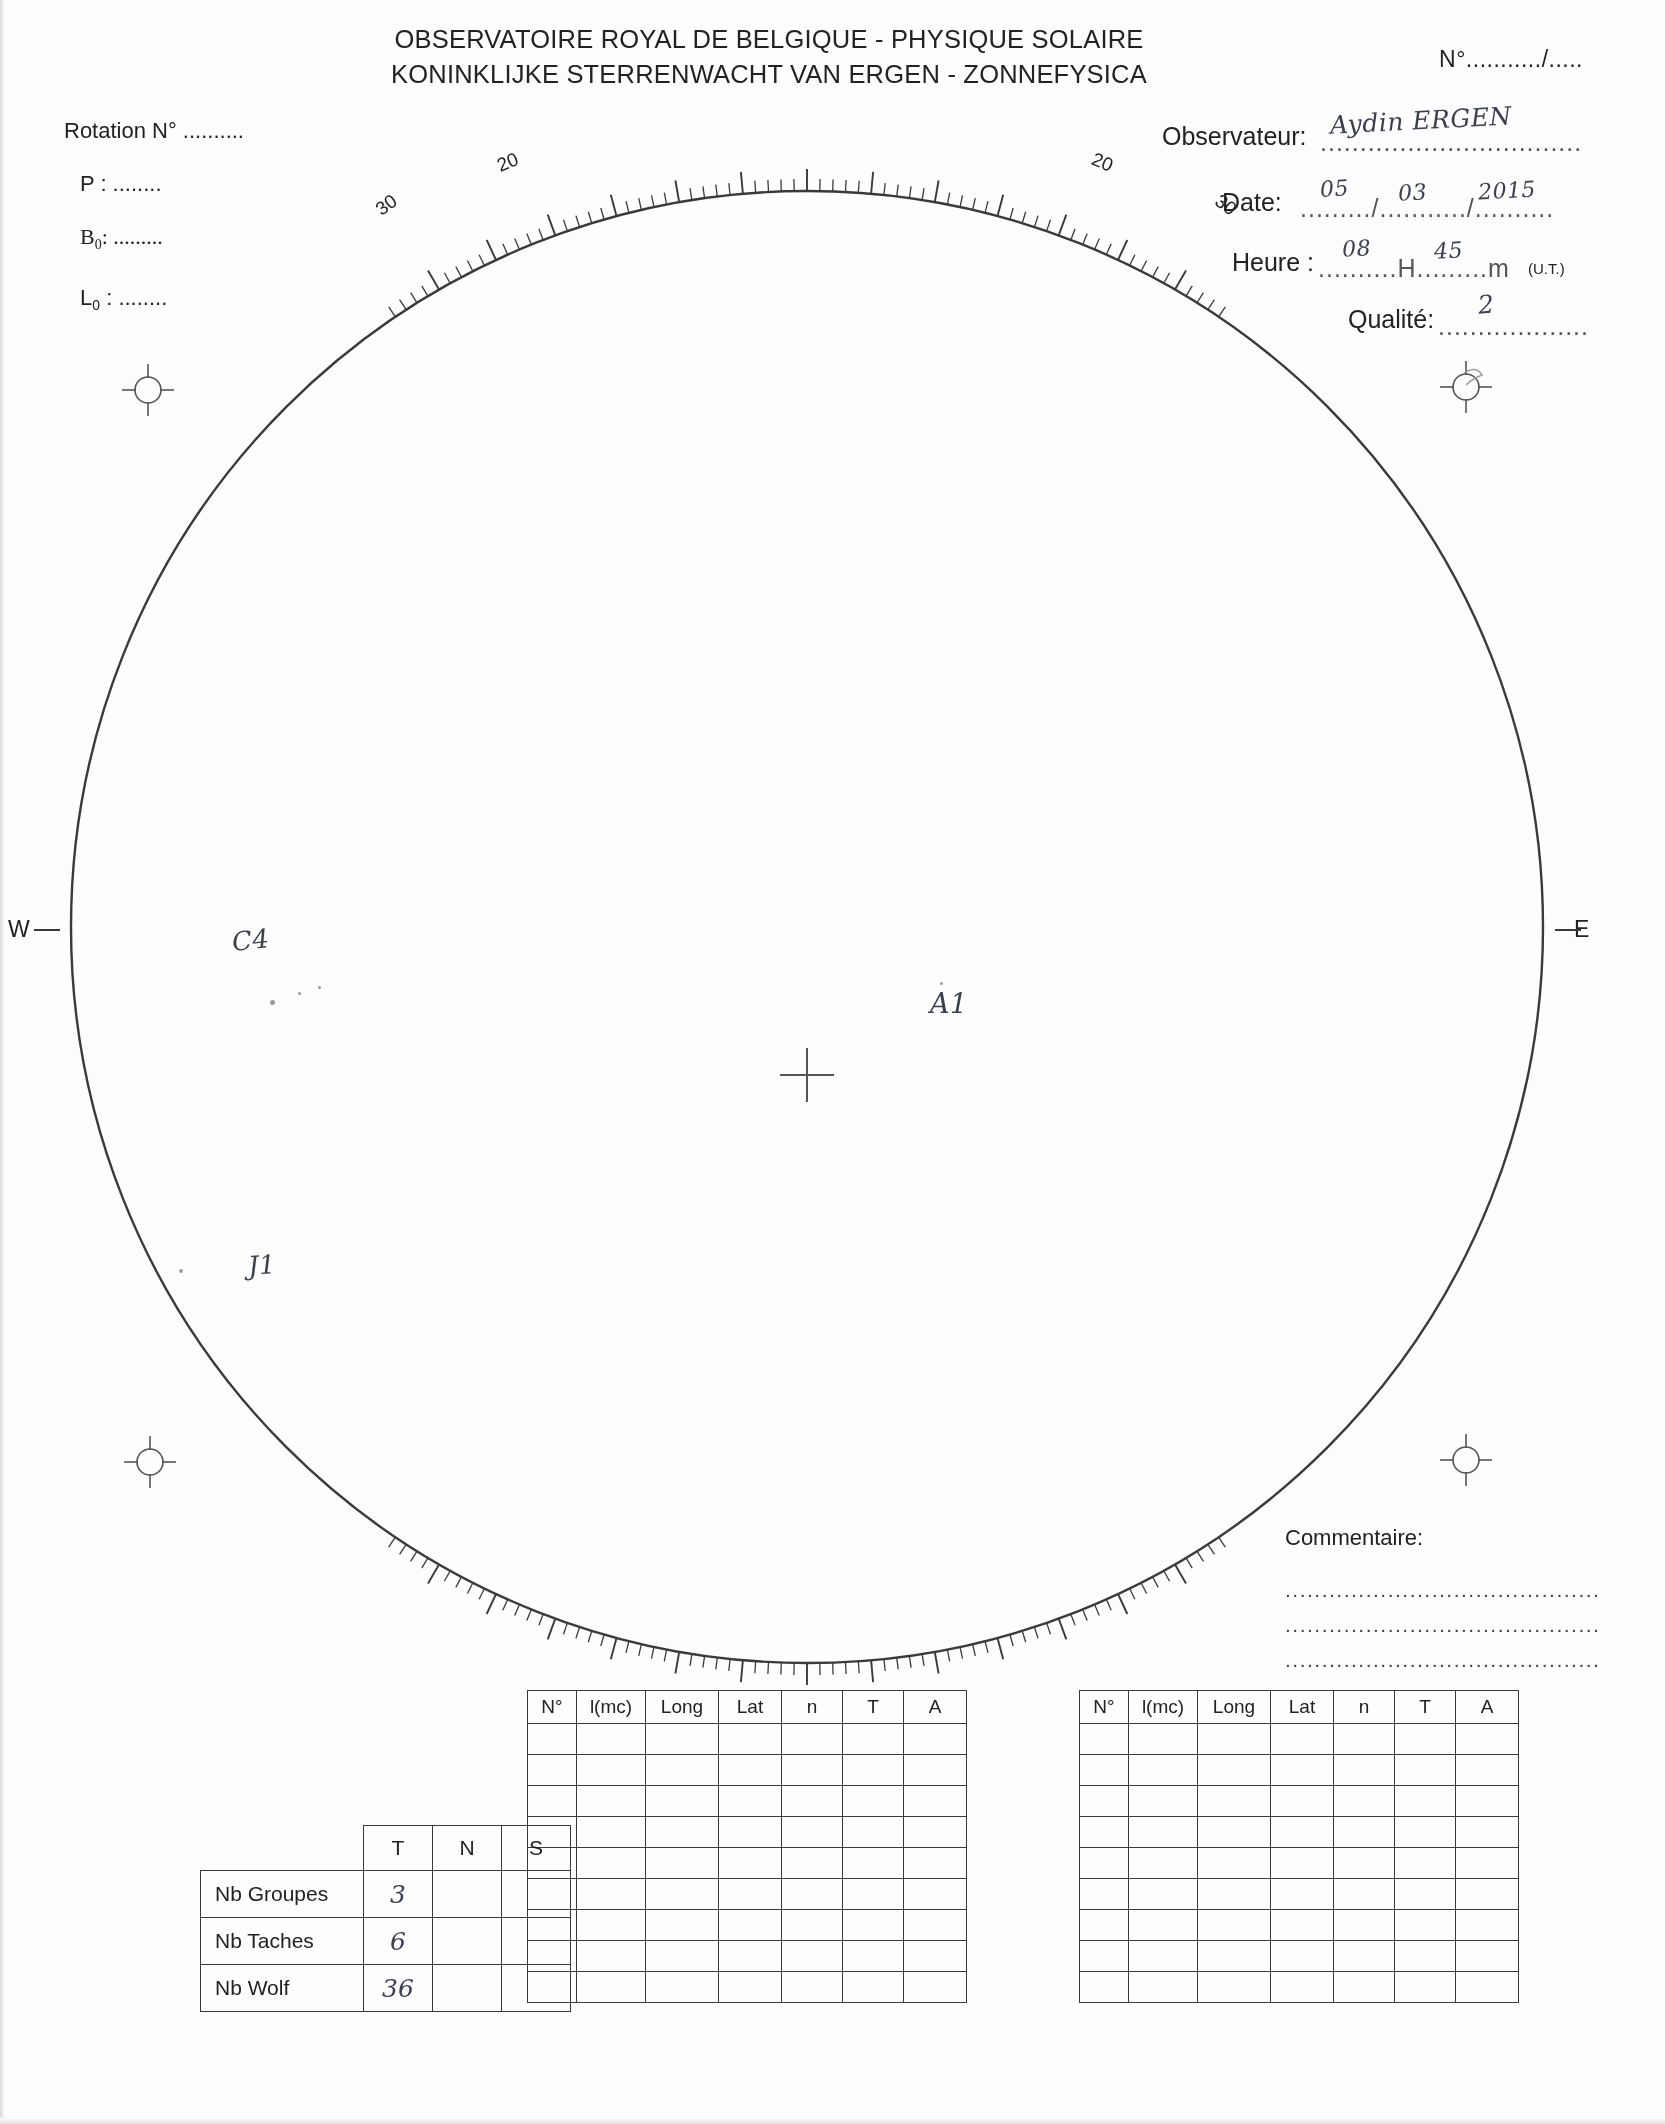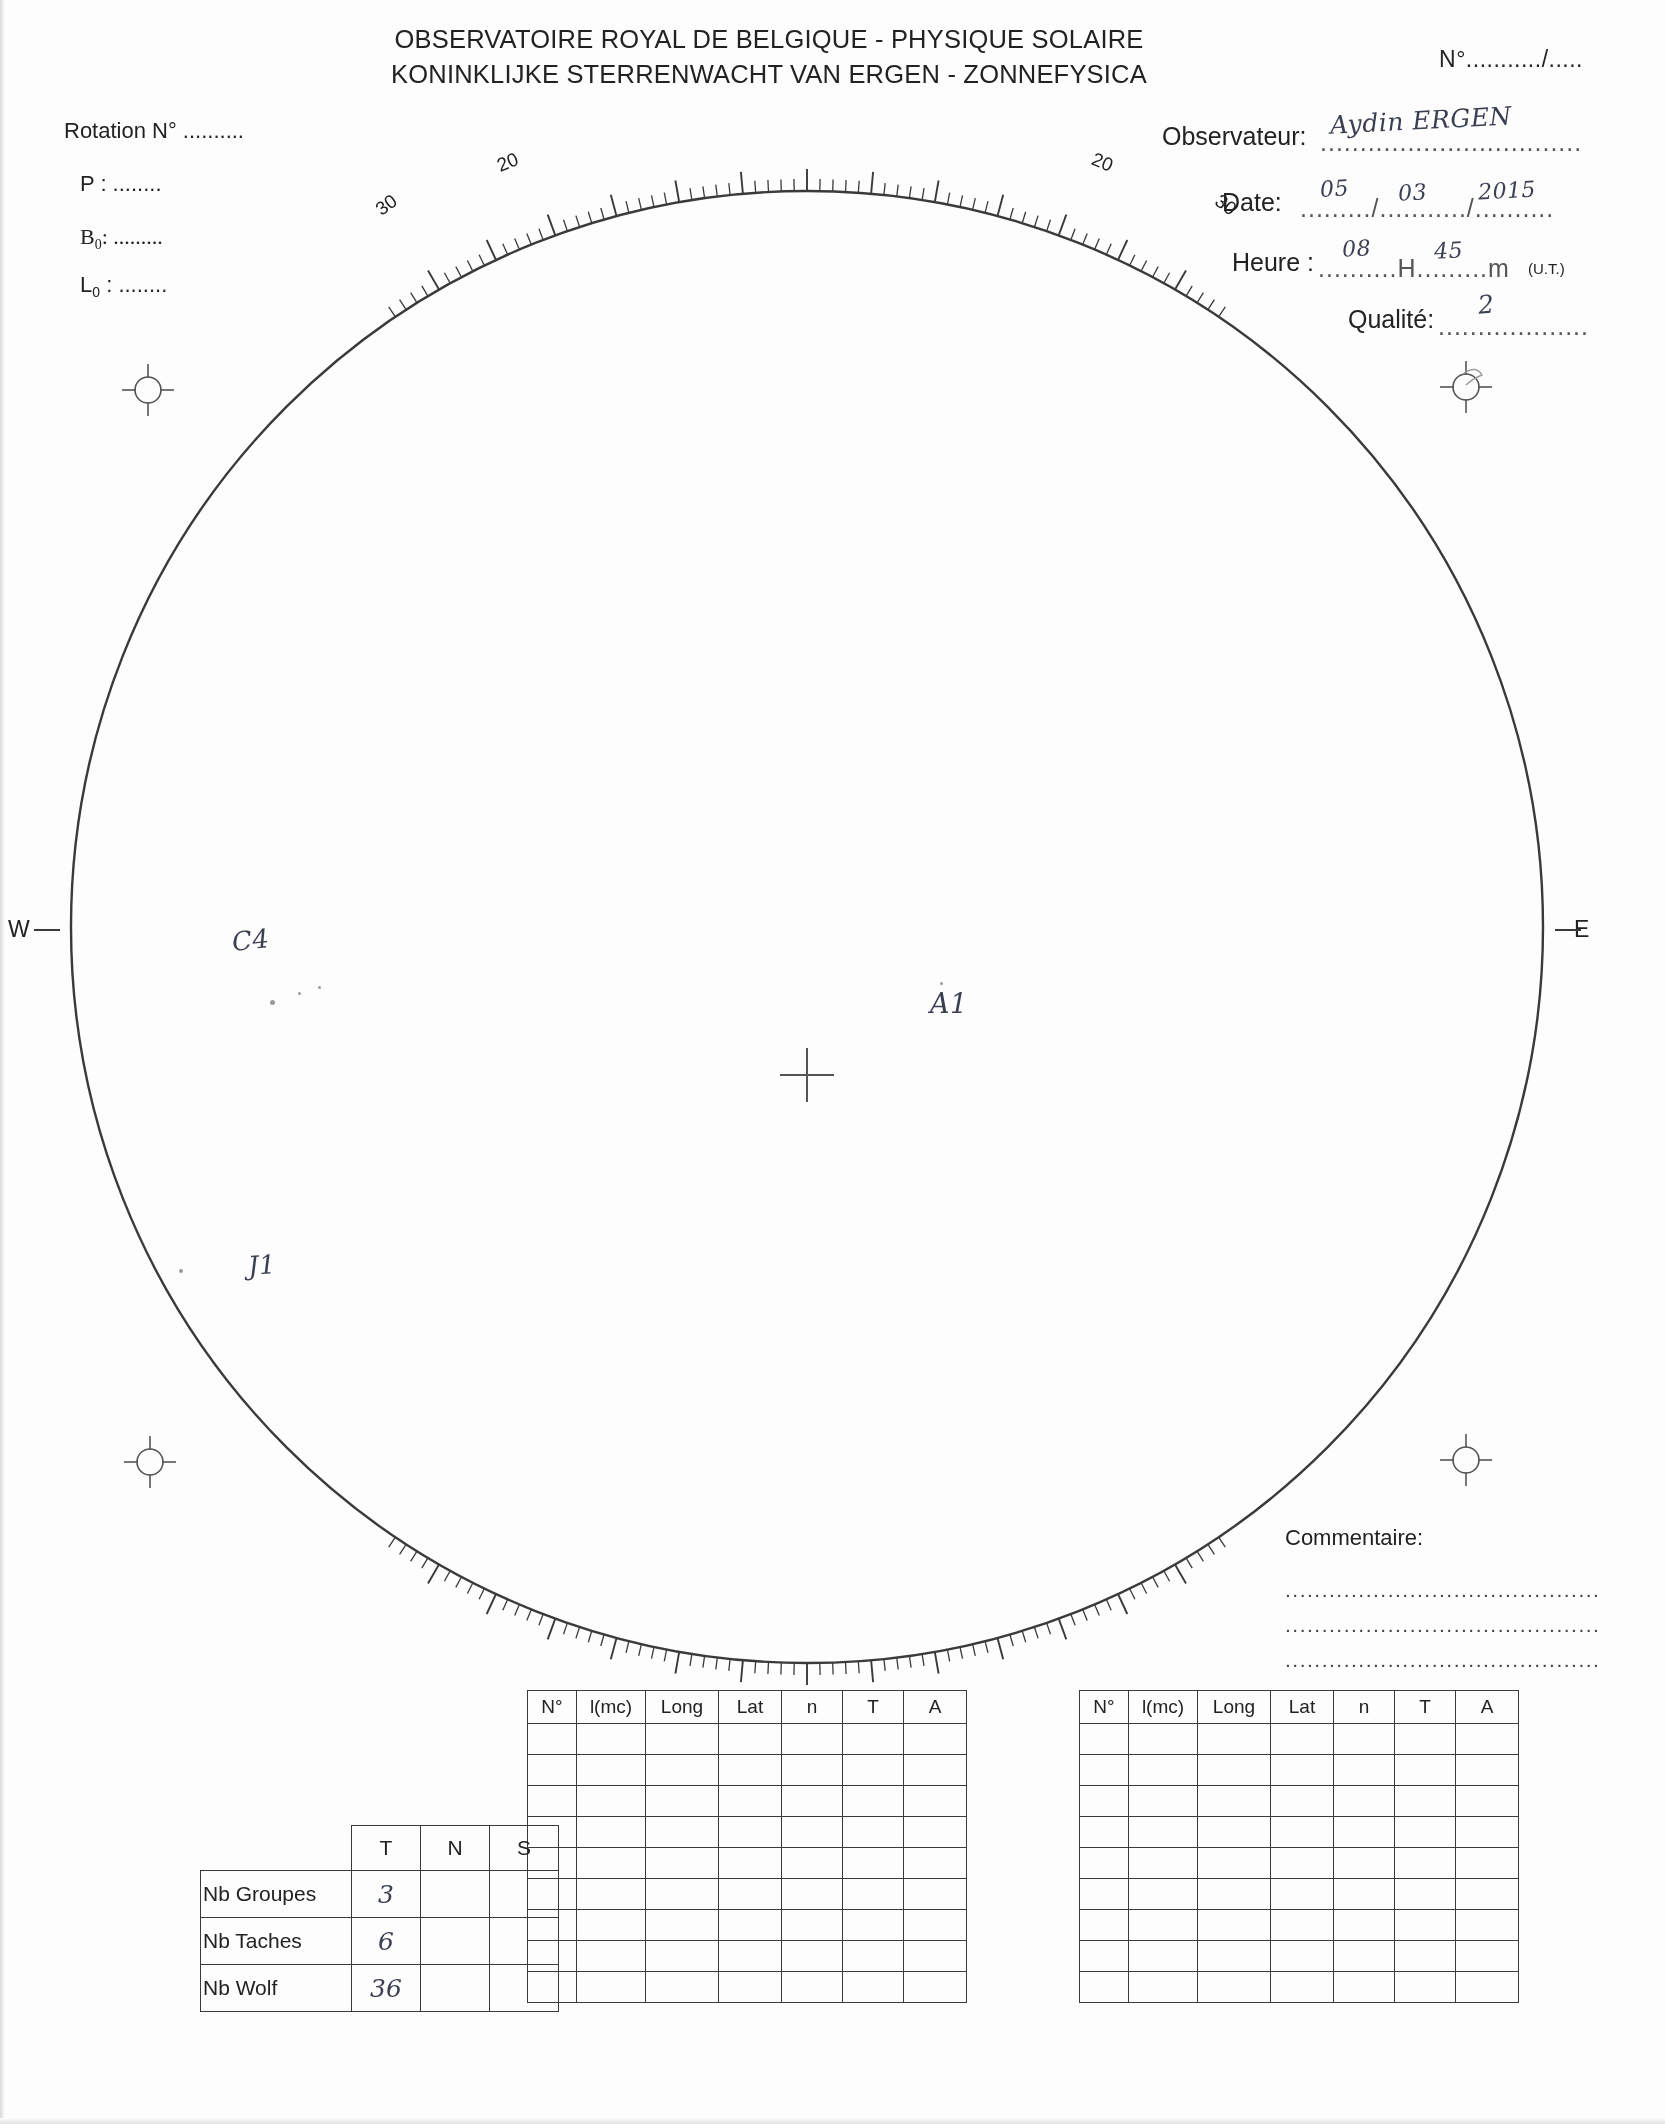--- a/index.html
+++ b/index.html
@@ -128,21 +128,21 @@
   .c-long { width: 72px; }
   .c-lat { width: 62px; }
   .c-n { width: 60px; }
   .c-t { width: 60px; }
   .c-a { width: 62px; }
 
   #summary-table { left: 200px; top: 1825px; }
   #summary-table td.rowlabel {
     width: 148px;
     text-align: left;
-    padding-left: 2px;
+    padding-left: 14px;
     font-size: 21px;
     height: 46px;
   }
   #summary-table td.valcell {
     width: 68px;
     height: 46px;
   }
   #summary-table th { height: 44px; width: 68px; font-size: 21px; }
   #summary-table th.blank { width: 148px; border: none; }
   .hval {
@@ -182,21 +182,21 @@
     <div class="title-line">OBSERVATOIRE ROYAL DE BELGIQUE - PHYSIQUE SOLAIRE</div>
     <div class="title-line">KONINKLIJKE STERRENWACHT VAN ERGEN - ZONNEFYSICA</div>
   </div>
   <div class="nr-top">N°.........../.....</div>
 
   <div class="param" style="left:64px; top:118px;">Rotation N° ..........</div>
   <div class="param" style="left:80px; top:171px;">P : ........</div>
   <div class="param" style="left:80px; top:224px;font-family:Liberation Serif, serif;">
     <span>B</span><span class="sub">0</span><span>: .........</span>
   </div>
-  <div class="param" style="left:80px; top:272px;">
+  <div class="param" style="left:80px; top:285px;">
     <span>L</span><span class="sub">0</span><span> : ........</span>
   </div>
 
   <div class="meta" style="left:1162px; top:122px;">Observateur:</div>
   <div class="meta" style="left:1320px; top:128px; color:#555; letter-spacing:1px;">.................................</div>
   <div class="meta hand" style="left:1330px; top:106px; transform:rotate(-3deg);">Aydin ERGEN</div>
 
   <div class="meta" style="left:1222px; top:188px;">Date:</div>
   <div class="meta" style="left:1300px; top:194px; color:#555; letter-spacing:1px;">........./.........../..........</div>
   <div class="meta hand small" style="left:1320px; top:176px; transform:rotate(-4deg);">05</div>

